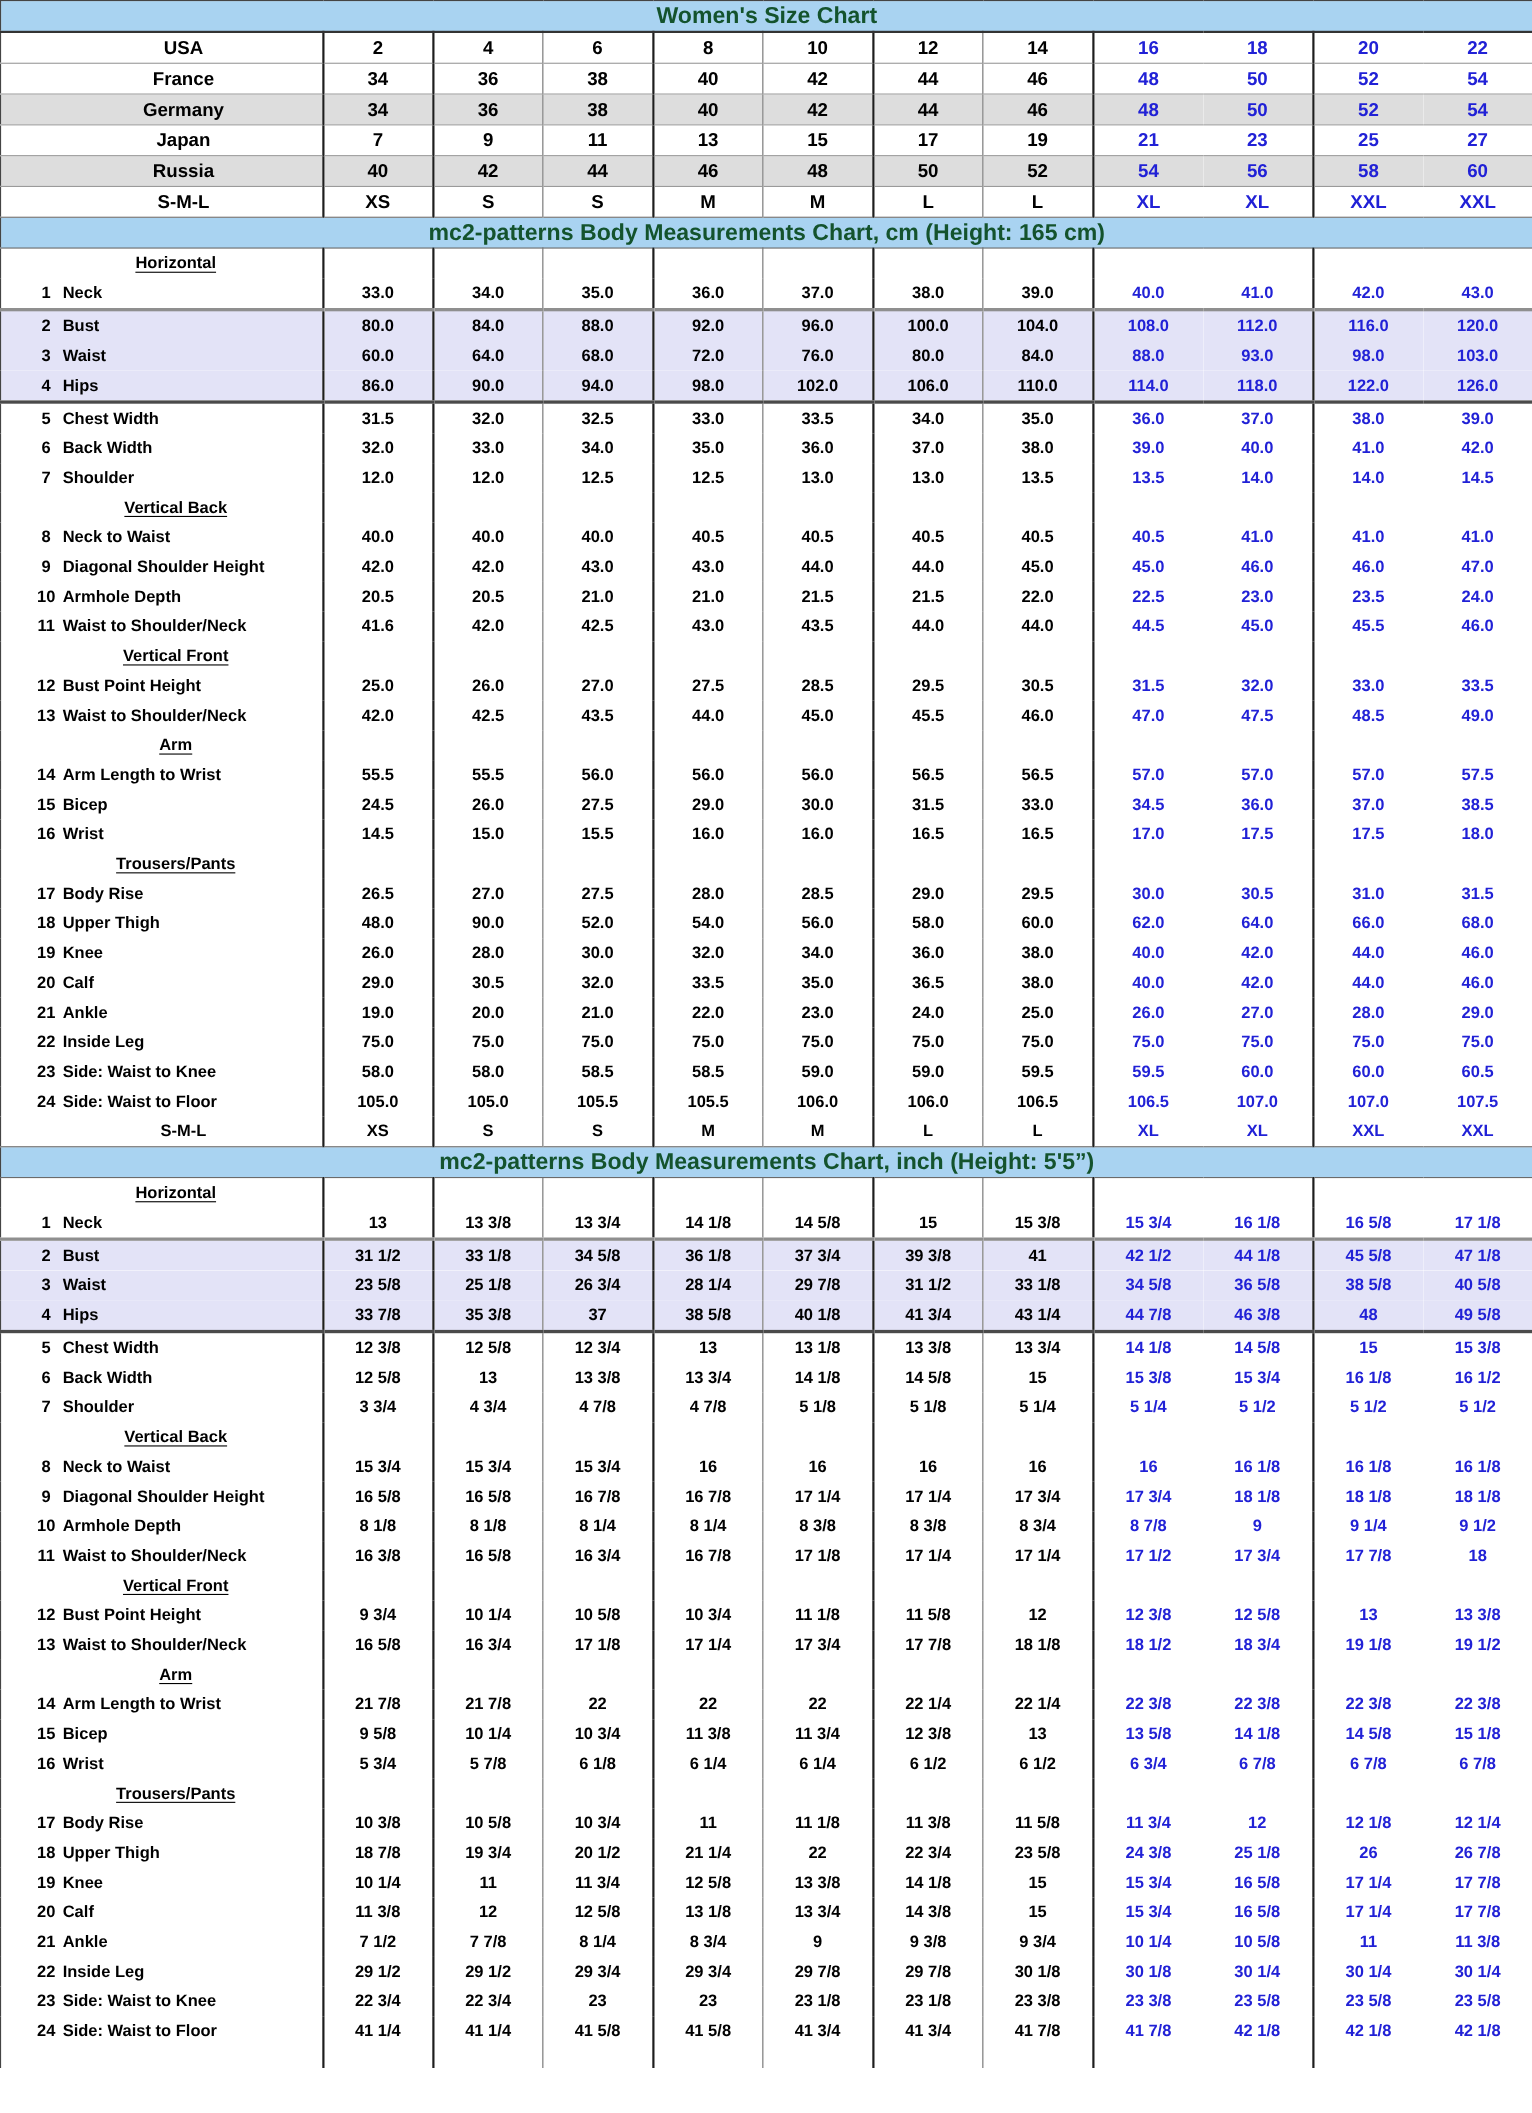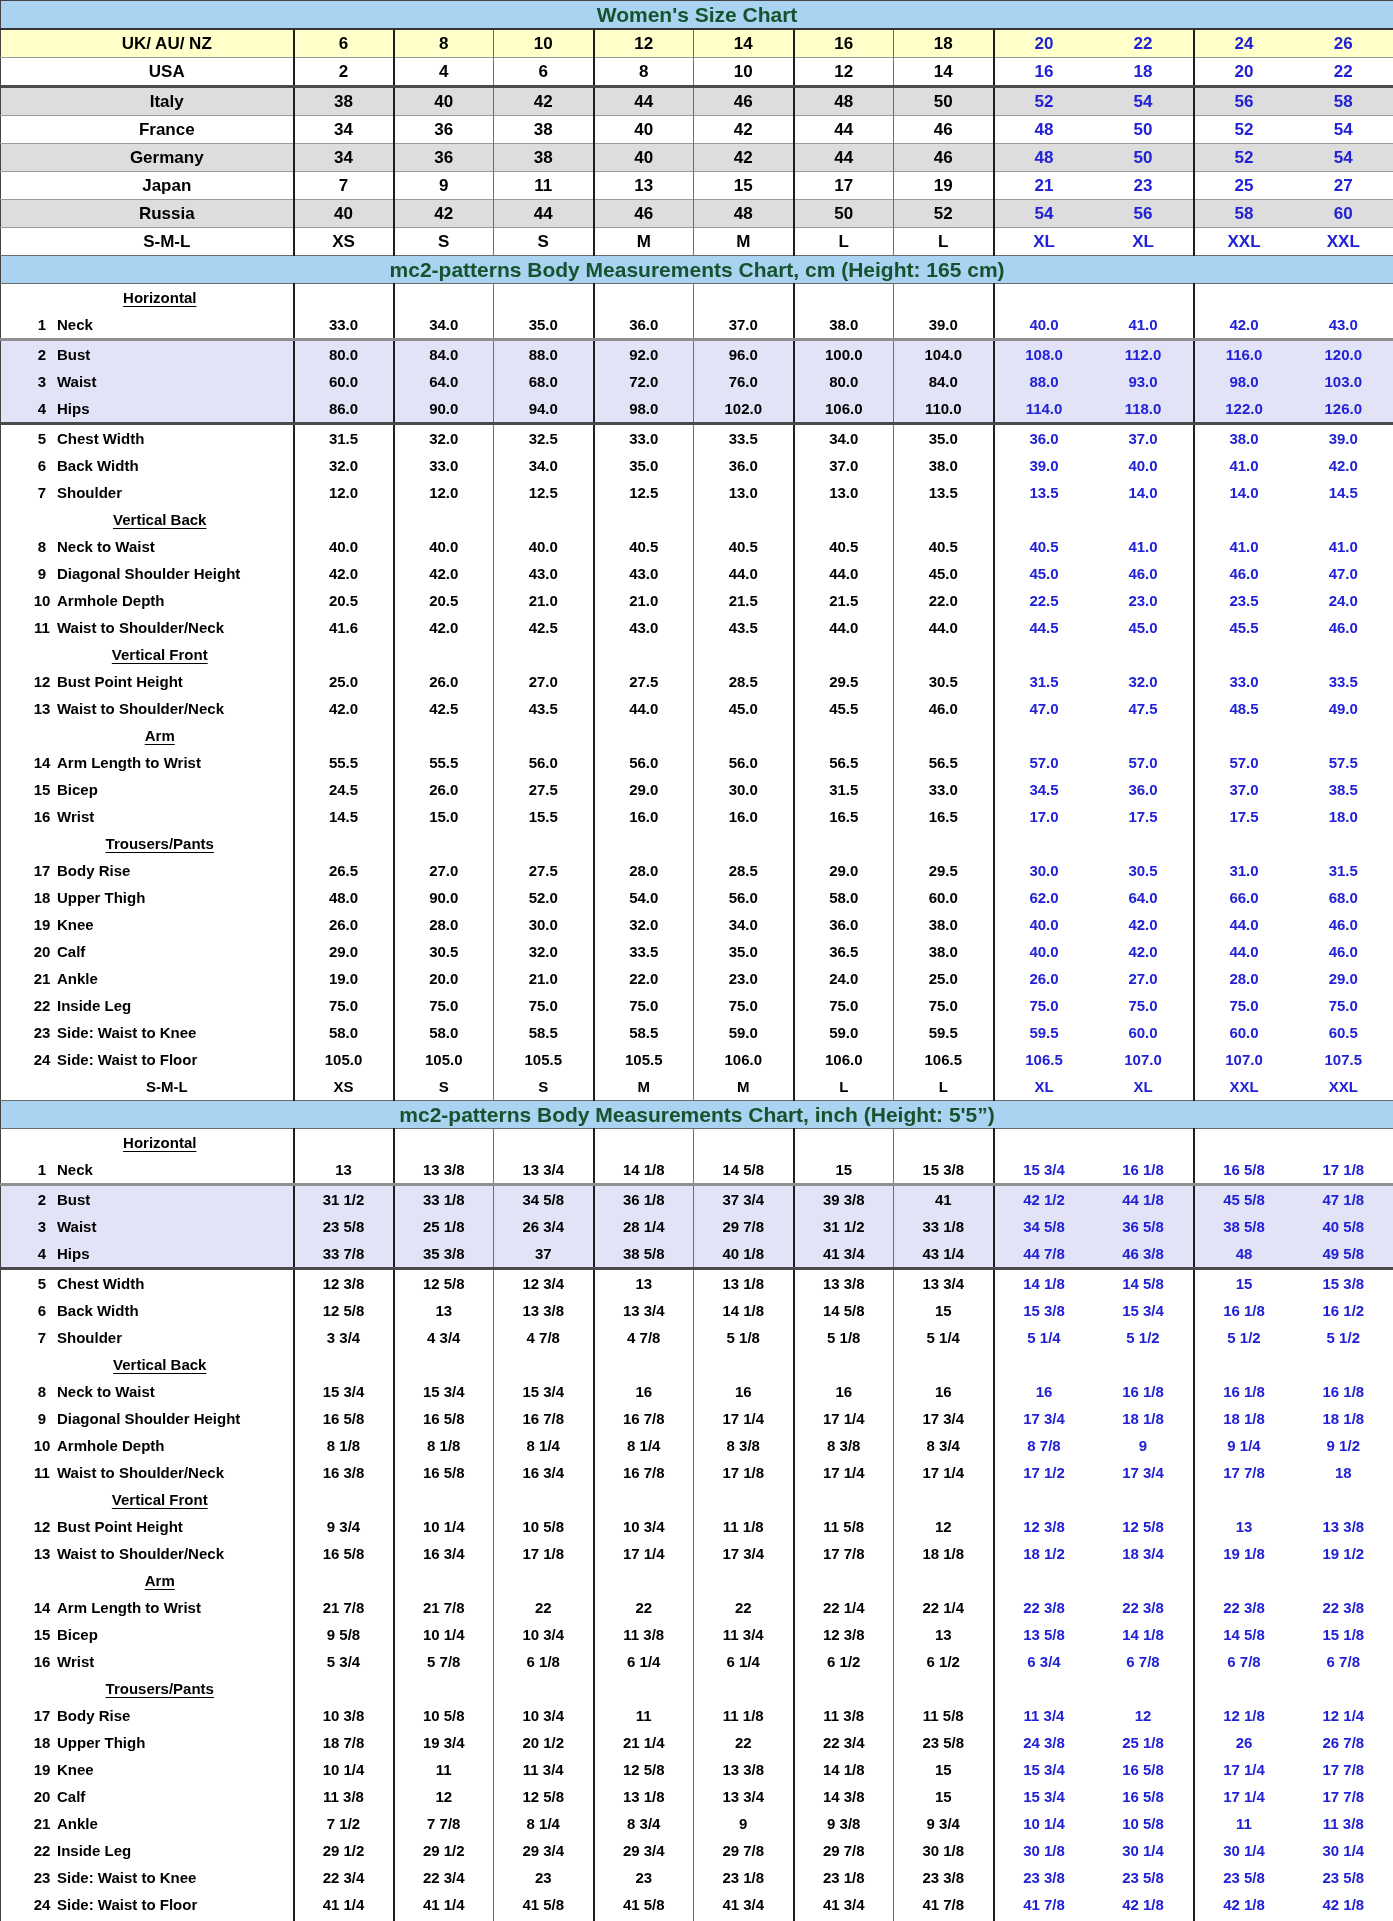--- a/index.html
+++ b/index.html
@@ -62,62 +62,34 @@
         <col class="col-data">
         <col class="col-data">
       <col class="col-data">
         <col class="col-data">
         <col class="col-data">
     </colgroup>
     <tbody id="chart-body">
         <tr class="title-row first-title">
           <td colspan="12">Women's Size Chart</td>
         </tr>
-        <tr class="t1 yel">
-          <td class="lbl-center">UK/ AU/ NZ</td>
-          <td class="c1">6</td>
-          <td class="c2">8</td>
-          <td class="c3">10</td>
-          <td class="c4">12</td>
-          <td class="c5">14</td>
-          <td class="c6">16</td>
-          <td class="c7">18</td>
-          <td class="c8 blu">20</td>
-          <td class="c9 blu">22</td>
-          <td class="c10 blu">24</td>
-          <td class="c11 blu">26</td>
-        </tr>
         <tr class="t1 sep-thin">
           <td class="lbl-center">USA</td>
           <td class="c1">2</td>
           <td class="c2">4</td>
           <td class="c3">6</td>
           <td class="c4">8</td>
           <td class="c5">10</td>
           <td class="c6">12</td>
           <td class="c7">14</td>
           <td class="c8 blu">16</td>
           <td class="c9 blu">18</td>
           <td class="c10 blu">20</td>
           <td class="c11 blu">22</td>
         </tr>
-        <tr class="t1 gry sep-dark">
-          <td class="lbl-center">Italy</td>
-          <td class="c1">38</td>
-          <td class="c2">40</td>
-          <td class="c3">42</td>
-          <td class="c4">44</td>
-          <td class="c5">46</td>
-          <td class="c6">48</td>
-          <td class="c7">50</td>
-          <td class="c8 blu">52</td>
-          <td class="c9 blu">54</td>
-          <td class="c10 blu">56</td>
-          <td class="c11 blu">58</td>
-        </tr>
         <tr class="t1 sep-thin">
           <td class="lbl-center">France</td>
           <td class="c1">34</td>
           <td class="c2">36</td>
           <td class="c3">38</td>
           <td class="c4">40</td>
           <td class="c5">42</td>
           <td class="c6">44</td>
           <td class="c7">46</td>
           <td class="c8 blu">48</td>

